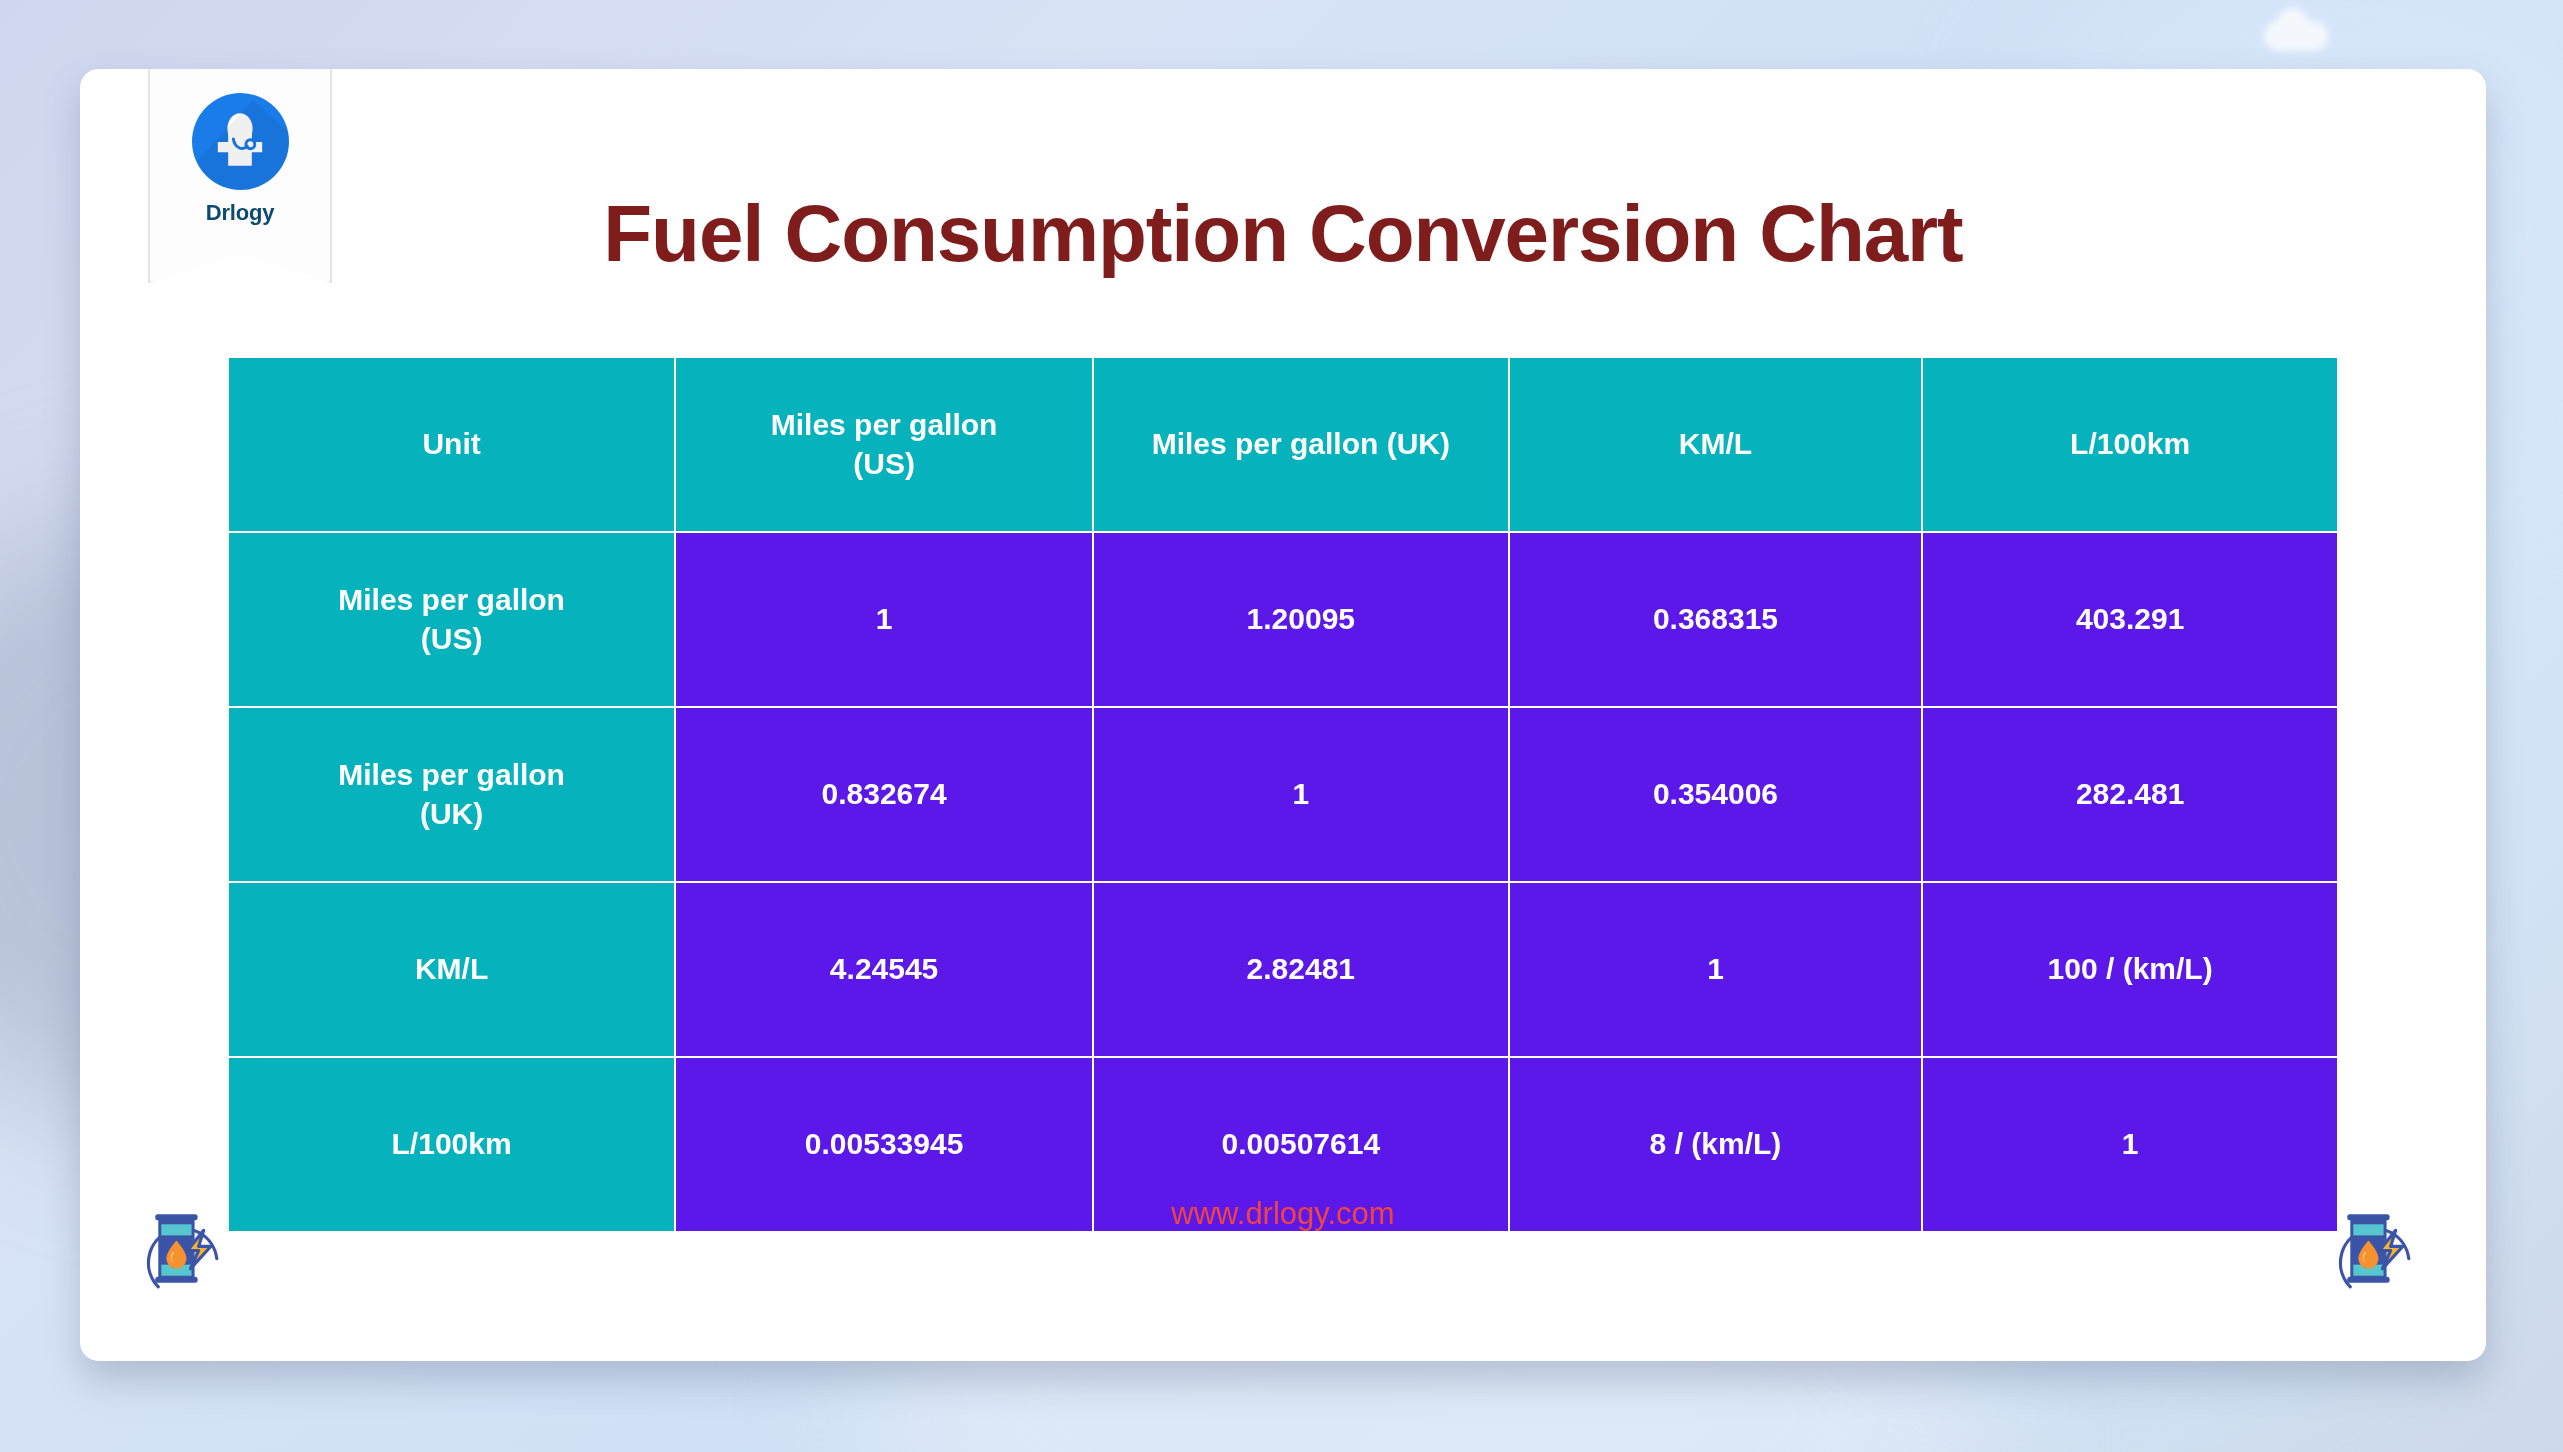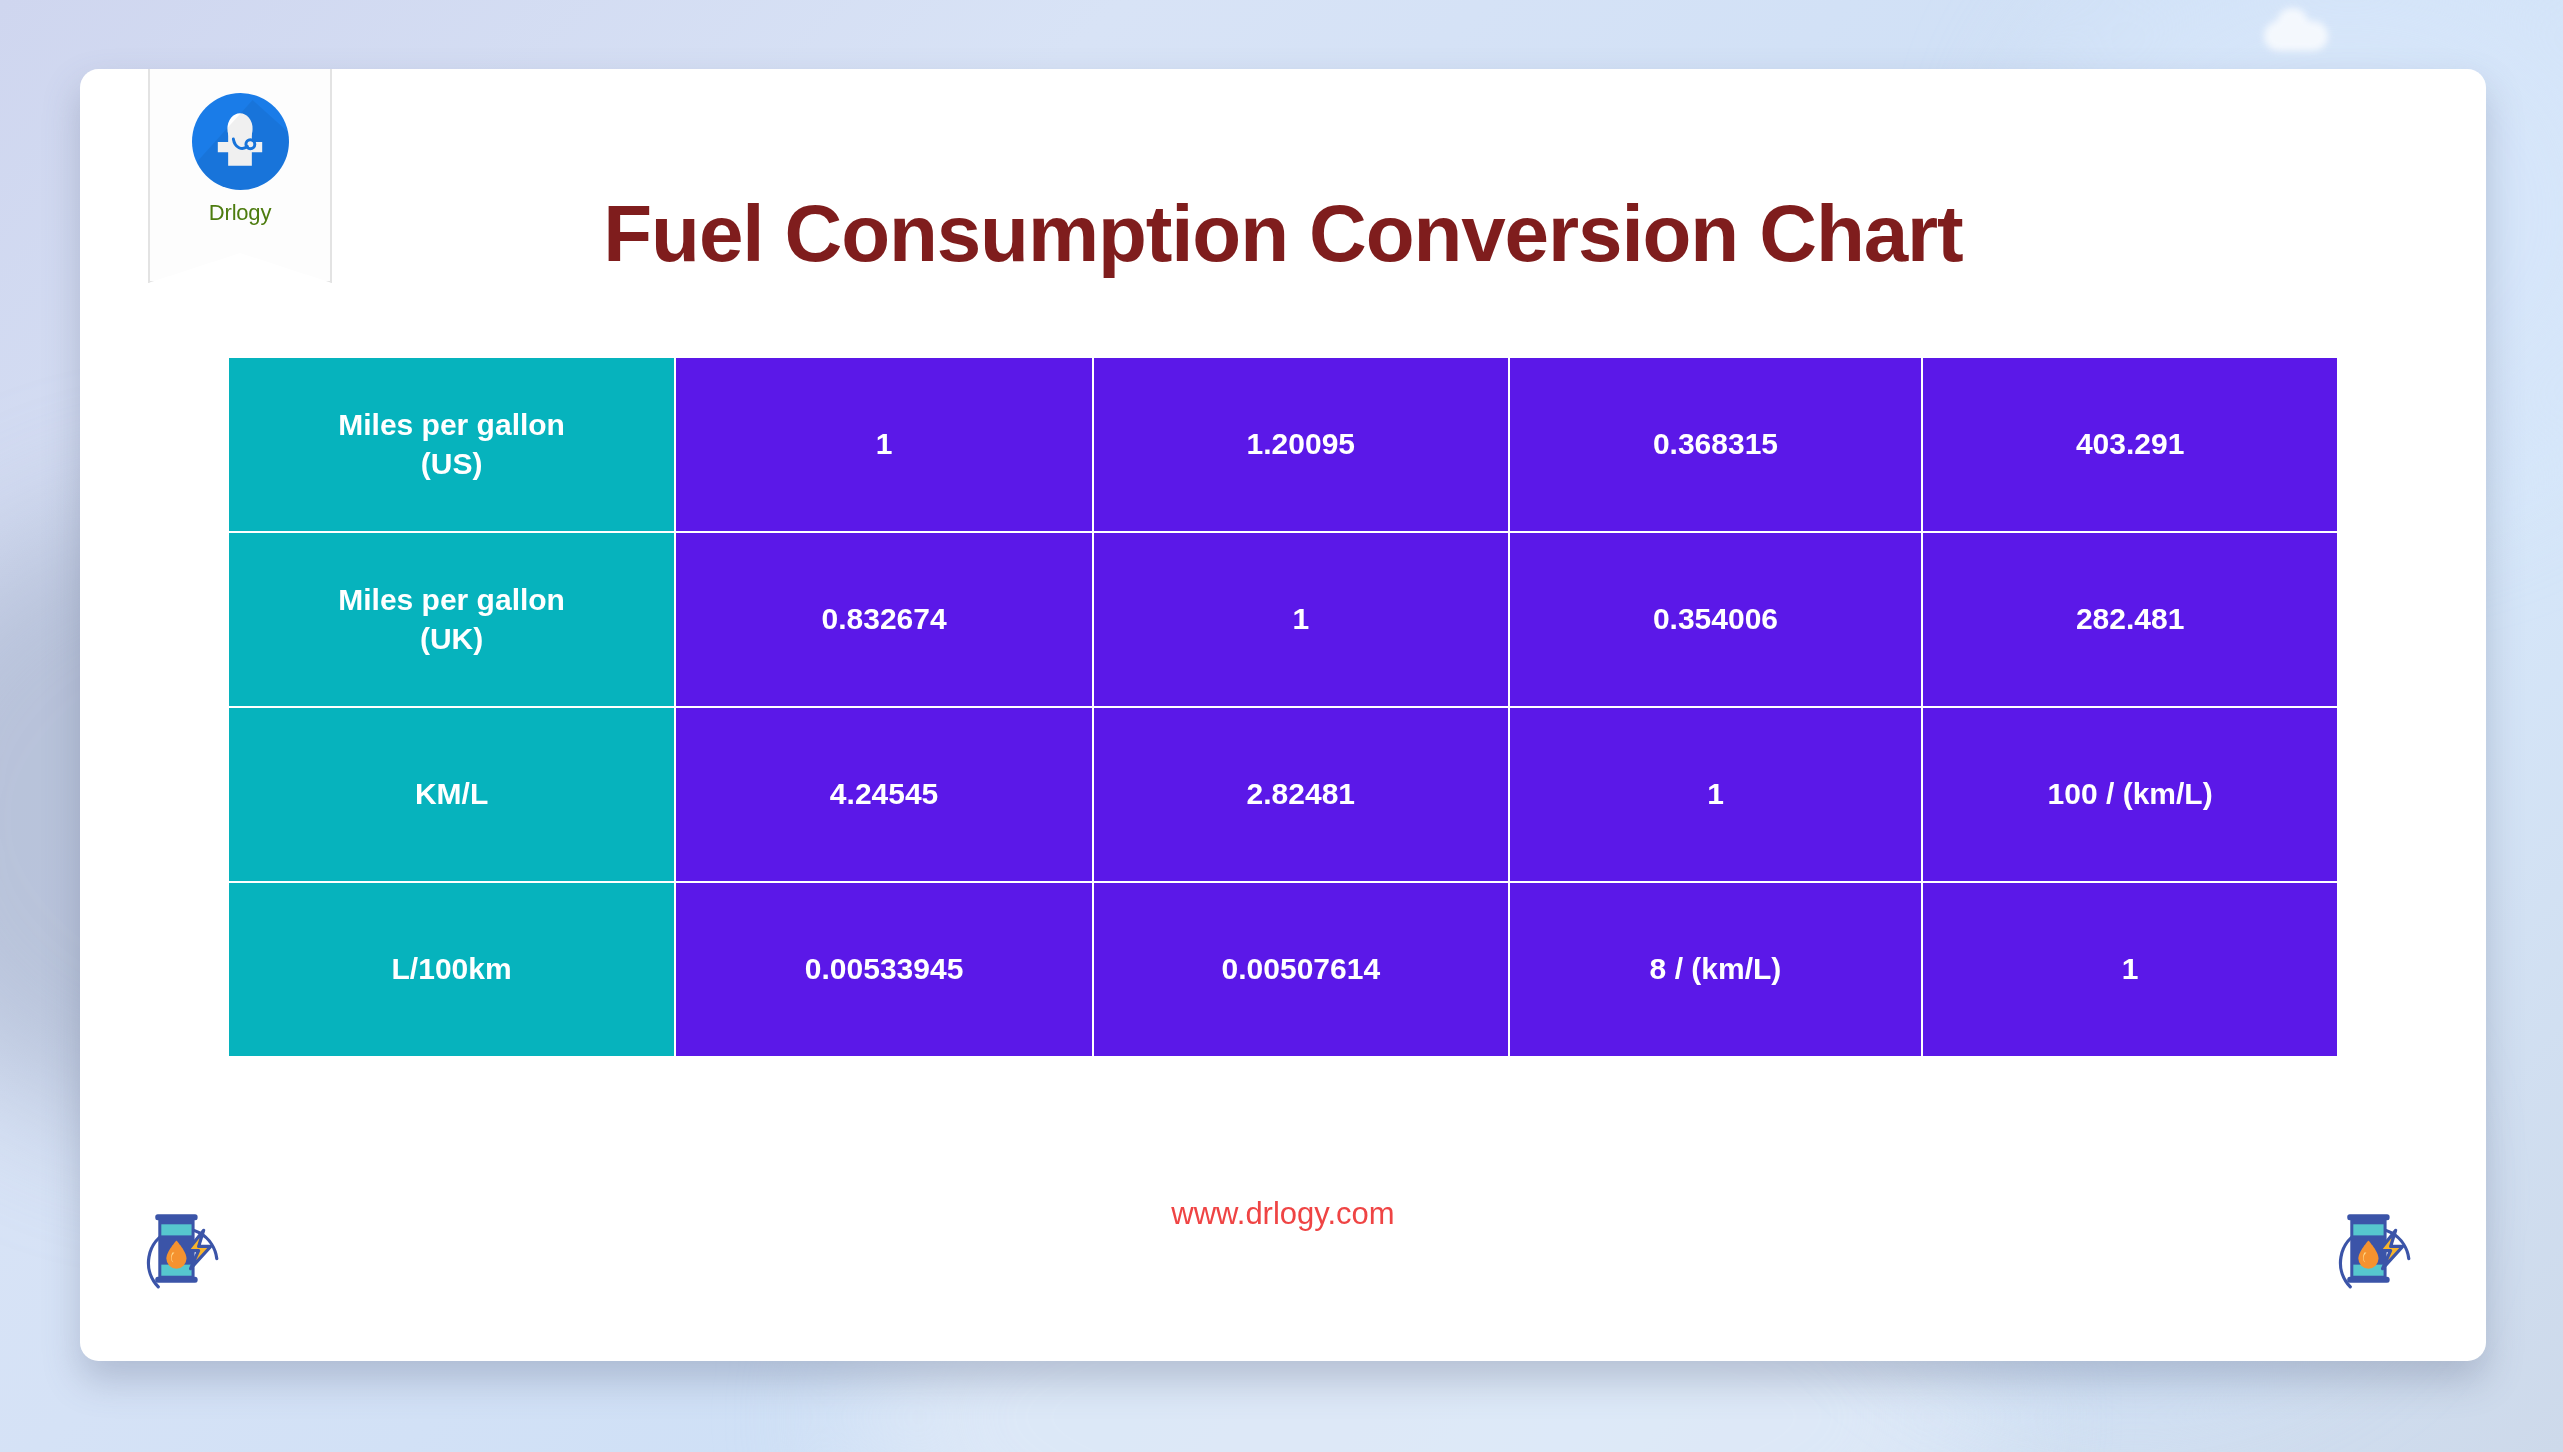--- a/index.html
+++ b/index.html
@@ -109,22 +109,22 @@
     content: "";
     position: absolute;
     right: -21.4px; bottom: -39px;
     width: 107px; height: 107px;
     background: rgba(0,0,0,0.06);
     transform: rotate(42deg);
   }
   .badge-label {
     margin-top: 10px;
     font-size: 22px;
-    font-weight: 400;
-    color: #4d7c0f;
+    font-weight: 700;
+    color: #0c4a6e;
     letter-spacing: -0.2px;
   }
 
   
   .title {
     position: absolute;
     left: 299px;
     right: 299px;
     top: 121px;
     text-align: center;
@@ -221,20 +221,30 @@
   <div class="table-wrap">
     <table class="conv">
       <colgroup>
         <col class="c0">
           <col class="c1">
           <col class="c2">
           <col class="c3">
           <col class="c4">
       </colgroup>
       <tbody>
+        <tr>
+          <td class="head">Unit</td>
+          <td class="head">
+            <span>Miles per gallon</span><br>
+            <span>(US)</span>
+          </td>
+          <td class="head">Miles per gallon (UK)</td>
+          <td class="head">KM/L</td>
+          <td class="head">L/100km</td>
+        </tr>
 
         <tr>
           <td class="rowhead">
             <span>Miles per gallon</span><br>
             <span>(US)</span>
           </td>
           <td class="val">1</td>
           <td class="val">1.20095</td>
           <td class="val">0.368315</td>
           <td class="val">403.291</td>

